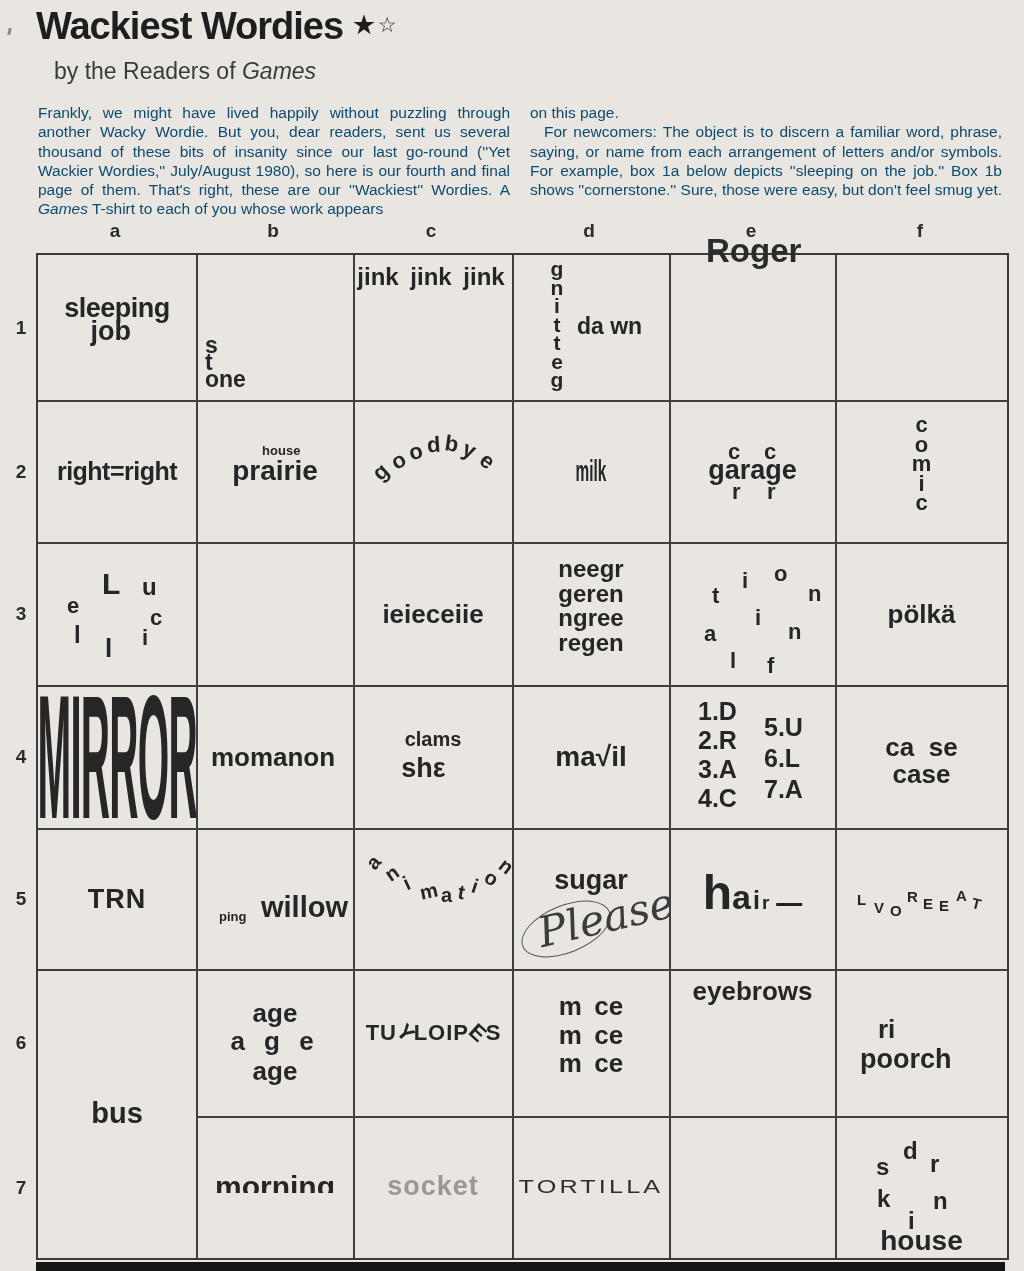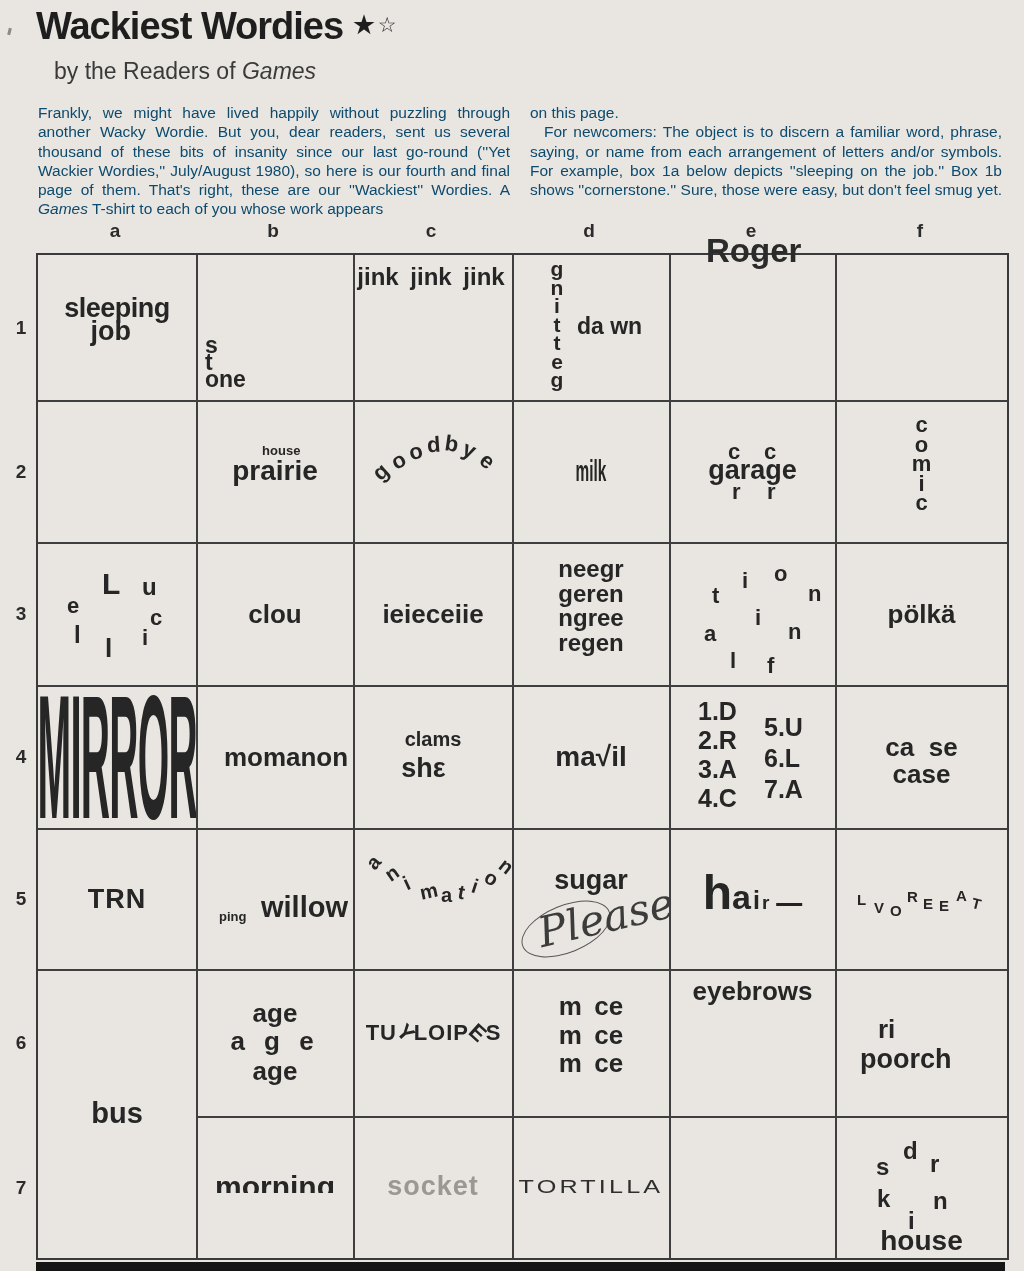--- a/index.html
+++ b/index.html
@@ -107,20 +107,23 @@
         <span>i</span>
         <span>t</span>
         <span>t</span>
         <span>e</span>
         <span>g</span>
       </div>
       <span class="ab cw" style="left:64px;top:58px;font-size:23px">da wn</span>
     </div>
     <div class="cell" style="left:632px;top:0;width:165px;height:145px"></div>
 
+    <div class="cell ctr" style="left:0;top:146px;width:158px;height:141px">
+      <span class="cw" style="font-size:25px;letter-spacing:-0.5px">right=right</span>
+    </div>
     <div class="cell" style="left:159px;top:146px;width:156px;height:141px">
       <span class="ab cw" style="left:54%;top:42px;transform:translateX(-50%);font-size:13px">house</span>
       <span class="ab cw" style="left:50%;top:54px;transform:translateX(-50%);font-size:28px">prairie</span>
     </div>
     <div class="cell" style="left:316px;top:146px;width:158px;height:141px">
       <span class="gl" style="left:20px;top:58px;transform:rotate(-42deg)">g</span>
       <span class="gl" style="left:38px;top:47px;transform:rotate(-28deg)">o</span>
       <span class="gl" style="left:55px;top:38px;transform:rotate(-16deg)">o</span>
       <span class="gl" style="left:73px;top:31px;transform:rotate(-4deg)">d</span>
       <span class="gl" style="left:91px;top:30px;transform:rotate(8deg)">b</span>
@@ -148,23 +151,20 @@
     </div>
 
     <div class="cell" style="left:0;top:288px;width:158px;height:142px">
       <span class="gl" style="left:64px;top:24px;font-size:30px">L</span>
       <span class="gl" style="left:104px;top:30px;font-size:24px">u</span>
       <span class="gl" style="left:29px;top:50px;font-size:22px">e</span>
       <span class="gl" style="left:112px;top:62px;font-size:22px">c</span>
       <span class="gl" style="left:36px;top:78px;font-size:24px">l</span>
       <span class="gl" style="left:67px;top:90px;font-size:26px">l</span>
       <span class="gl" style="left:104px;top:82px;font-size:22px">i</span>
-    </div>
-    <div class="cell ctr" style="left:159px;top:288px;width:156px;height:142px">
-      <span class="cw" style="font-size:26px">clou</span>
     </div>
     <div class="cell ctr" style="left:316px;top:288px;width:158px;height:142px">
       <span class="cw" style="font-size:26px">ieieceiie</span>
     </div>
     <div class="cell" style="left:475px;top:288px;width:156px;height:142px">
       <div class="ab stack cw" style="left:50%;transform:translateX(-50%);top:14px;font-size:24px;line-height:24.5px">
         <span>neegr</span>
         <span>geren</span>
         <span>ngree</span>
         <span>regen</span>
@@ -181,21 +181,21 @@
       <span class="gl" style="left:60px;top:105px">l</span>
       <span class="gl" style="left:97px;top:110px">f</span>
     </div>
     <div class="cell ctr" style="left:798px;top:288px;width:171px;height:142px">
       <span class="cw" style="font-size:26px">pölkä</span>
     </div>
 
     <div class="cell ctr" style="left:0;top:431px;width:158px;height:142px;overflow:hidden">
       <span class="cw" style="font-size:150px;transform:scale(0.27,1.18);white-space:nowrap;letter-spacing:-3px">MIRROR</span>
     </div>
-    <div class="cell ctr" style="left:170px;top:431px;width:156px;height:142px">
+    <div class="cell ctr" style="left:157px;top:431px;width:156px;height:142px">
       <span class="cw" style="font-size:26px">momanon</span>
     </div>
     <div class="cell" style="left:316px;top:431px;width:158px;height:142px">
       <span class="ab cw" style="left:50%;top:42px;transform:translateX(-50%);font-size:20px">clams</span>
       <span class="ab cw" style="left:44%;top:67px;transform:translateX(-50%);font-size:27px">shε</span>
     </div>
     <div class="cell ctr" style="left:475px;top:431px;width:156px;height:142px">
       <span class="cw" style="font-size:28px">ma√il</span>
     </div>
     <div class="cell" style="left:632px;top:431px;width:165px;height:142px">

